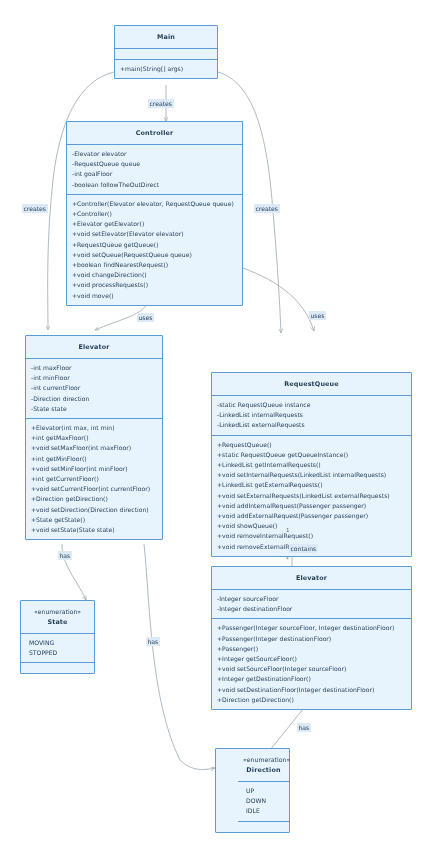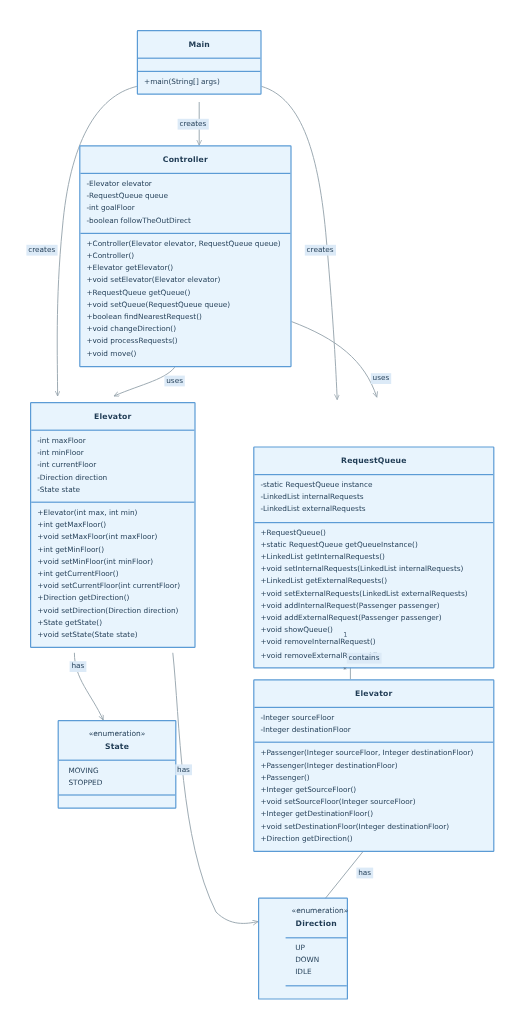--- a/index.html
+++ b/index.html
@@ -221,21 +221,21 @@
         <div class="member">+Passenger(Integer destinationFloor)</div>
         <div class="member">+Passenger()</div>
         <div class="member">+Integer getSourceFloor()</div>
         <div class="member">+void setSourceFloor(Integer sourceFloor)</div>
         <div class="member">+Integer getDestinationFloor()</div>
         <div class="member">+void setDestinationFloor(Integer destinationFloor)</div>
         <div class="member">+Direction getDirection()</div>
       </div>
   </div>
 
-  <div class="uml-class" style="left:48px; top:600px; width:99px;">
+  <div class="uml-class" style="left:20px; top:600px; width:75px;">
     <div class="compartment title-compartment">
       <span class="cls-stereotype">«enumeration»</span>
       <span class="cls-name">State</span>
     </div>
     <div class="compartment">
         <div class="member lit">MOVING</div>
         <div class="member lit">STOPPED</div>
       </div>
     <div class="compartment empty-compartment"></div>
   </div>

